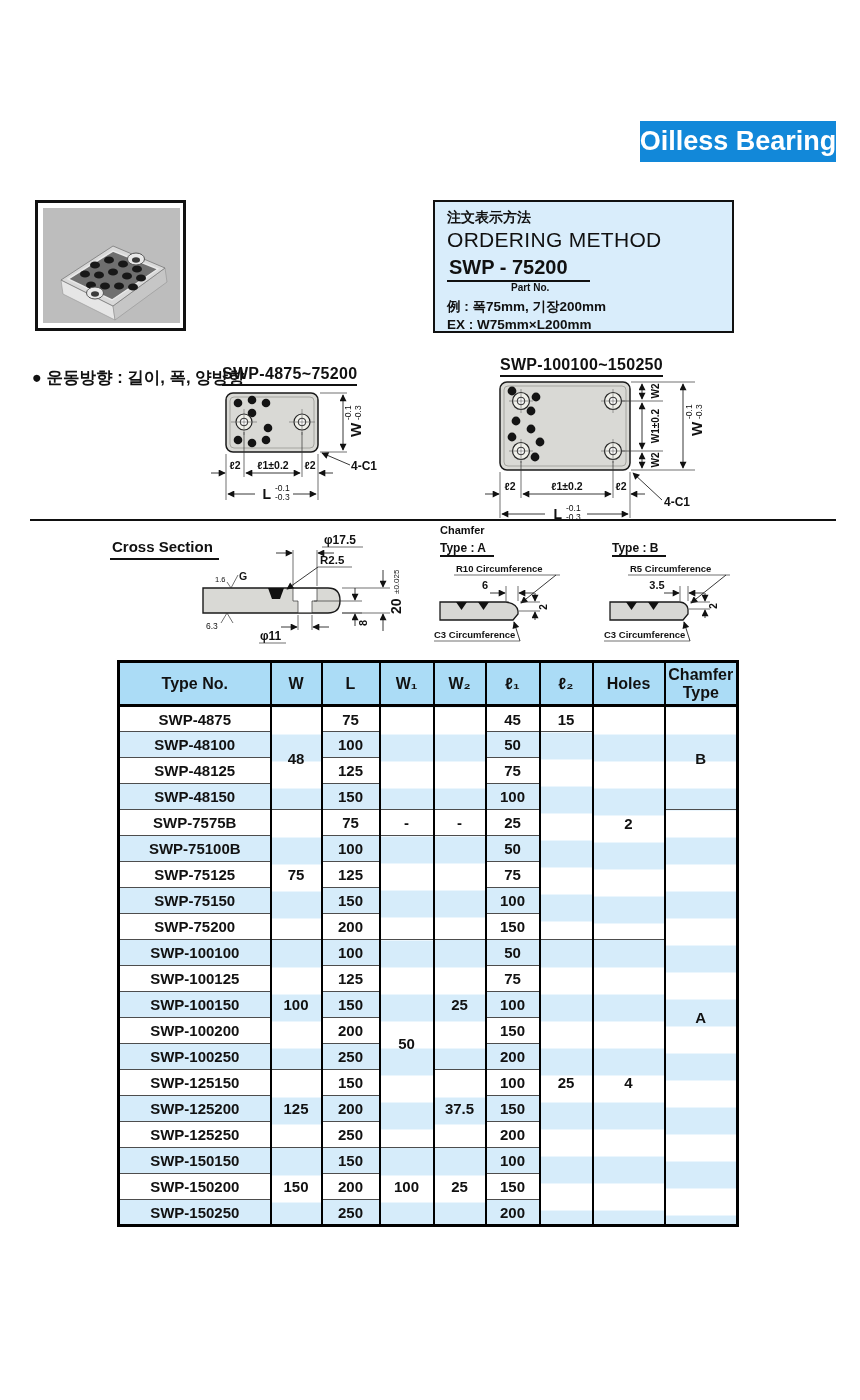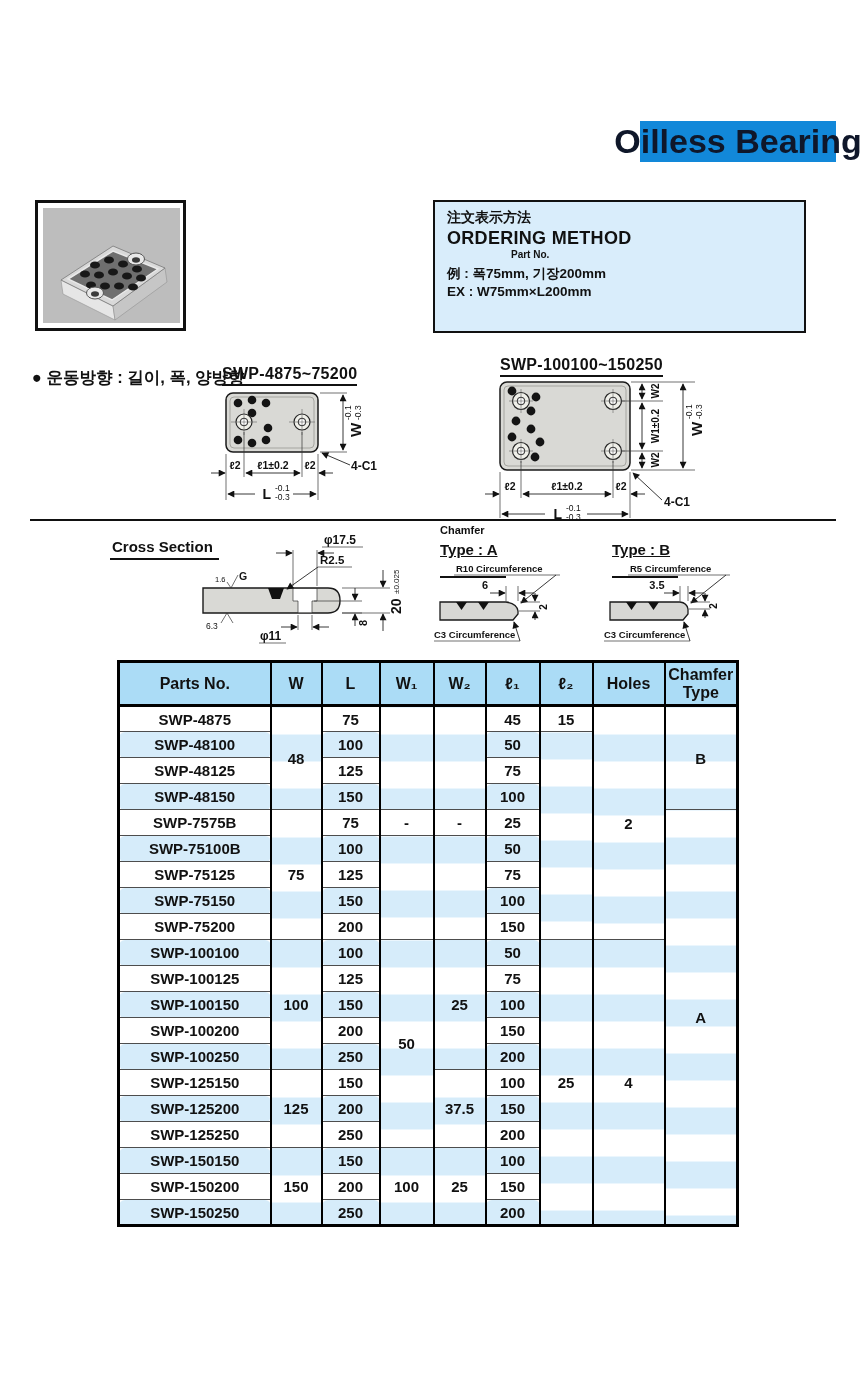--- a/index.html
+++ b/index.html
@@ -7,72 +7,72 @@
   .page {
     position:relative; width:860px; height:1400px; background:#fff;
     font-family:"Liberation Sans", sans-serif; color:#111; overflow:hidden;
   }
   
   .band { position:absolute; left:30px; top:125px; width:806px; height:33px;
           background:var(--band,#a7d8f3); }
   .band-title { position:absolute; right:208px; top:4px; font-size:21px; font-weight:bold;
           color:#000; letter-spacing:0.2px; white-space:nowrap; }
   .badge { position:absolute; left:640px; top:121px; width:196px; height:41px;
-          background:var(--badge,#1288d9); color:#0f172a; font-size:34px; font-weight:bold;
+          background:var(--badge,#1288d9); color:#ffffff; font-size:27px; font-weight:bold;
           display:flex; align-items:center; justify-content:center; white-space:nowrap; }
   
   .photo-box { position:absolute; left:35px; top:200px; width:151px; height:131px;
           border:3px solid #111; background:#fff; padding:5px; }
   .box { position:absolute; border:2.5px solid #111; background:var(--boxfill,#d9edfb); }
   .material-box { left:196px; top:203px; width:223px; height:127px; padding:7px 10px; }
-  .ordering-box { left:433px; top:200px; width:373px; height:133px; padding:7px 12px; }
+  .ordering-box { left:433px; top:200px; width:301px; height:133px; padding:7px 12px; }
   .m-jp { font-size:15px; font-weight:bold; border-bottom:2px solid #222; padding-bottom:2px; margin-bottom:3px; }
   .m-line1 { font-size:14px; font-weight:bold; margin-bottom:7px; white-space:nowrap; }
   .m-en { font-size:15px; font-weight:bold; border-bottom:2px solid #222; padding-bottom:1px; margin-bottom:3px; }
   .m-line2 { font-size:14.5px; font-weight:bold; line-height:1.35; }
   .o-jp { font-size:14px; font-weight:bold; }
-  .o-en { font-size:18px; font-weight:bold; margin-top:1px; letter-spacing:0.3px; }
+  .o-en { font-size:21px; font-weight:normal; margin-top:1px; letter-spacing:0.3px; }
   .o-pn { display:inline-block; font-size:20px; font-weight:bold; border-bottom:2.5px solid #111;
           padding:0 22px 1px 2px; margin-top:4px; }
   .o-pl { font-size:10px; font-weight:bold; margin-left:64px; }
   .o-ex { font-size:13.5px; font-weight:bold; margin-top:5px; line-height:1.3; }
   .o-ex2 { font-size:13.5px; font-weight:bold; line-height:1.3; }
   
   .motion { position:absolute; left:32px; top:334px; font-size:16.5px; font-weight:bold;margin-top:33px; }
   .dwg-title { position:absolute; font-size:16px; font-weight:bold; border-bottom:2px solid #111;
           padding-bottom:1px; white-space:nowrap; letter-spacing:0.3px; }
   .d1-title { left:222px; top:365px; }
   .d2-title { left:500px; top:356px; }
   .divider { position:absolute; left:30px; top:519px; width:806px; height:2px; background:#111; }
   .cs-title { position:absolute; left:110px; top:538px; font-size:15px; font-weight:bold;
           border-bottom:2px solid #111; padding:0 6px 3px 2px; }
   .ch-head { position:absolute; left:440px; top:524px; font-size:11px; font-weight:bold; }
-  .ch-type { position:absolute; font-size:15px; font-weight:bold; border-bottom:2px solid #111;
-          padding-bottom:18px; padding-right:8px;text-decoration:underline; }
+  .ch-type { position:absolute; font-size:12px; font-weight:bold; border-bottom:2px solid #111;
+          padding-bottom:0; padding-right:8px; }
   .ch-a { left:440px; top:541px; }
   .ch-b { left:612px; top:541px; }
   .dwg { position:absolute; }
   svg text { font-family:"Liberation Sans", sans-serif; fill:#111; }
   .dim { stroke:#222; stroke-width:0.9; fill:none; }
   .ext { stroke:#333; stroke-width:0.7; fill:none; }
   .cross { stroke:#666; stroke-width:0.6; fill:none; }
   .plate { fill:#d9d9d5; stroke:#1a1a1a; stroke-width:1.5; }
   .inner { fill:none; stroke:#a5a5a0; stroke-width:1; }
   
   table.parts { position:absolute; left:117px; top:660px; width:620px;
           border-collapse:collapse; table-layout:fixed; border:3px solid #000; }
   table.parts th { background:var(--thead,#abdcf6); border:2px solid #000; border-top:3px solid #000;
           border-bottom:3px solid #000; font-size:16px; font-weight:bold; height:44px;
           text-align:center; line-height:1.1; padding:0; }
   table.parts td { border-left:2px solid #000; border-right:2px solid #000;
           border-bottom:1px solid #4d4d4d; text-align:center; vertical-align:middle;
           height:26px; font-size:15px; font-weight:bold; padding:0; }
   td.c-parts { font-size:16px; }
   td.bg0 { background:var(--rowwhite,#ffffff); }
-  td.bg1 { background:var(--stripe,#d6ecfa);border-radius:6px; }
+  td.bg1 { background:var(--stripe,#d6ecfa); }
   td.merged.ph0 { background:repeating-linear-gradient(180deg, var(--rowwhite,#fff) 0 27px, var(--stripe,#d6ecfa) 27px 54px); }
   td.merged.ph1 { background:repeating-linear-gradient(180deg, var(--stripe,#d6ecfa) 0 27px, var(--rowwhite,#fff) 27px 54px); }
   td.gbreak { border-bottom:2px solid #000; }
   td.last { border-bottom:3px solid #000; }
   td.vtop { vertical-align:top; padding-top:32px; }
 </style>
 </head>
 <body>
 
 <div class="page">
@@ -109,20 +109,23 @@
       <ellipse cx="93" cy="52" rx="4" ry="2.8" fill="#3a3a3a"></ellipse>
       <ellipse cx="52" cy="85" rx="8.5" ry="6" fill="#e8e8e8" stroke="#555" stroke-width="1"></ellipse>
       <ellipse cx="52" cy="86" rx="4" ry="2.8" fill="#3a3a3a"></ellipse>
     </svg>
   </div>
 
 
   <div class="box ordering-box">
     <div class="o-jp">注文表示方法</div>
     <div class="o-en">ORDERING METHOD</div>
+    <div>
+      <span class="o-pn">SWP - 75200</span>
+    </div>
     <div class="o-pl">Part No.</div>
     <div class="o-ex">例 : 폭75mm, 기장200mm</div>
     <div class="o-ex2">EX : W75mm×L200mm</div>
   </div>
 
   <div class="motion">
     <span>●</span>
     <span>운동방향 : 길이, 폭, 양방향</span>
   </div>
 
@@ -358,21 +361,21 @@
         <col style="width:58px">
       <col style="width:54px">
         <col style="width:52px">
         <col style="width:54px">
       <col style="width:53px">
         <col style="width:72px">
         <col style="width:73px">
     </colgroup>
     <thead>
         <tr>
-          <th>Parts No.</th>
+          <th>Type No.</th>
           <th>W</th>
           <th>L</th>
           <th>W₁</th>
           <th>W₂</th>
           <th>ℓ₁</th>
           <th>ℓ₂</th>
           <th>Holes</th>
           <th>Chamfer Type</th>
         </tr>
       </thead>

